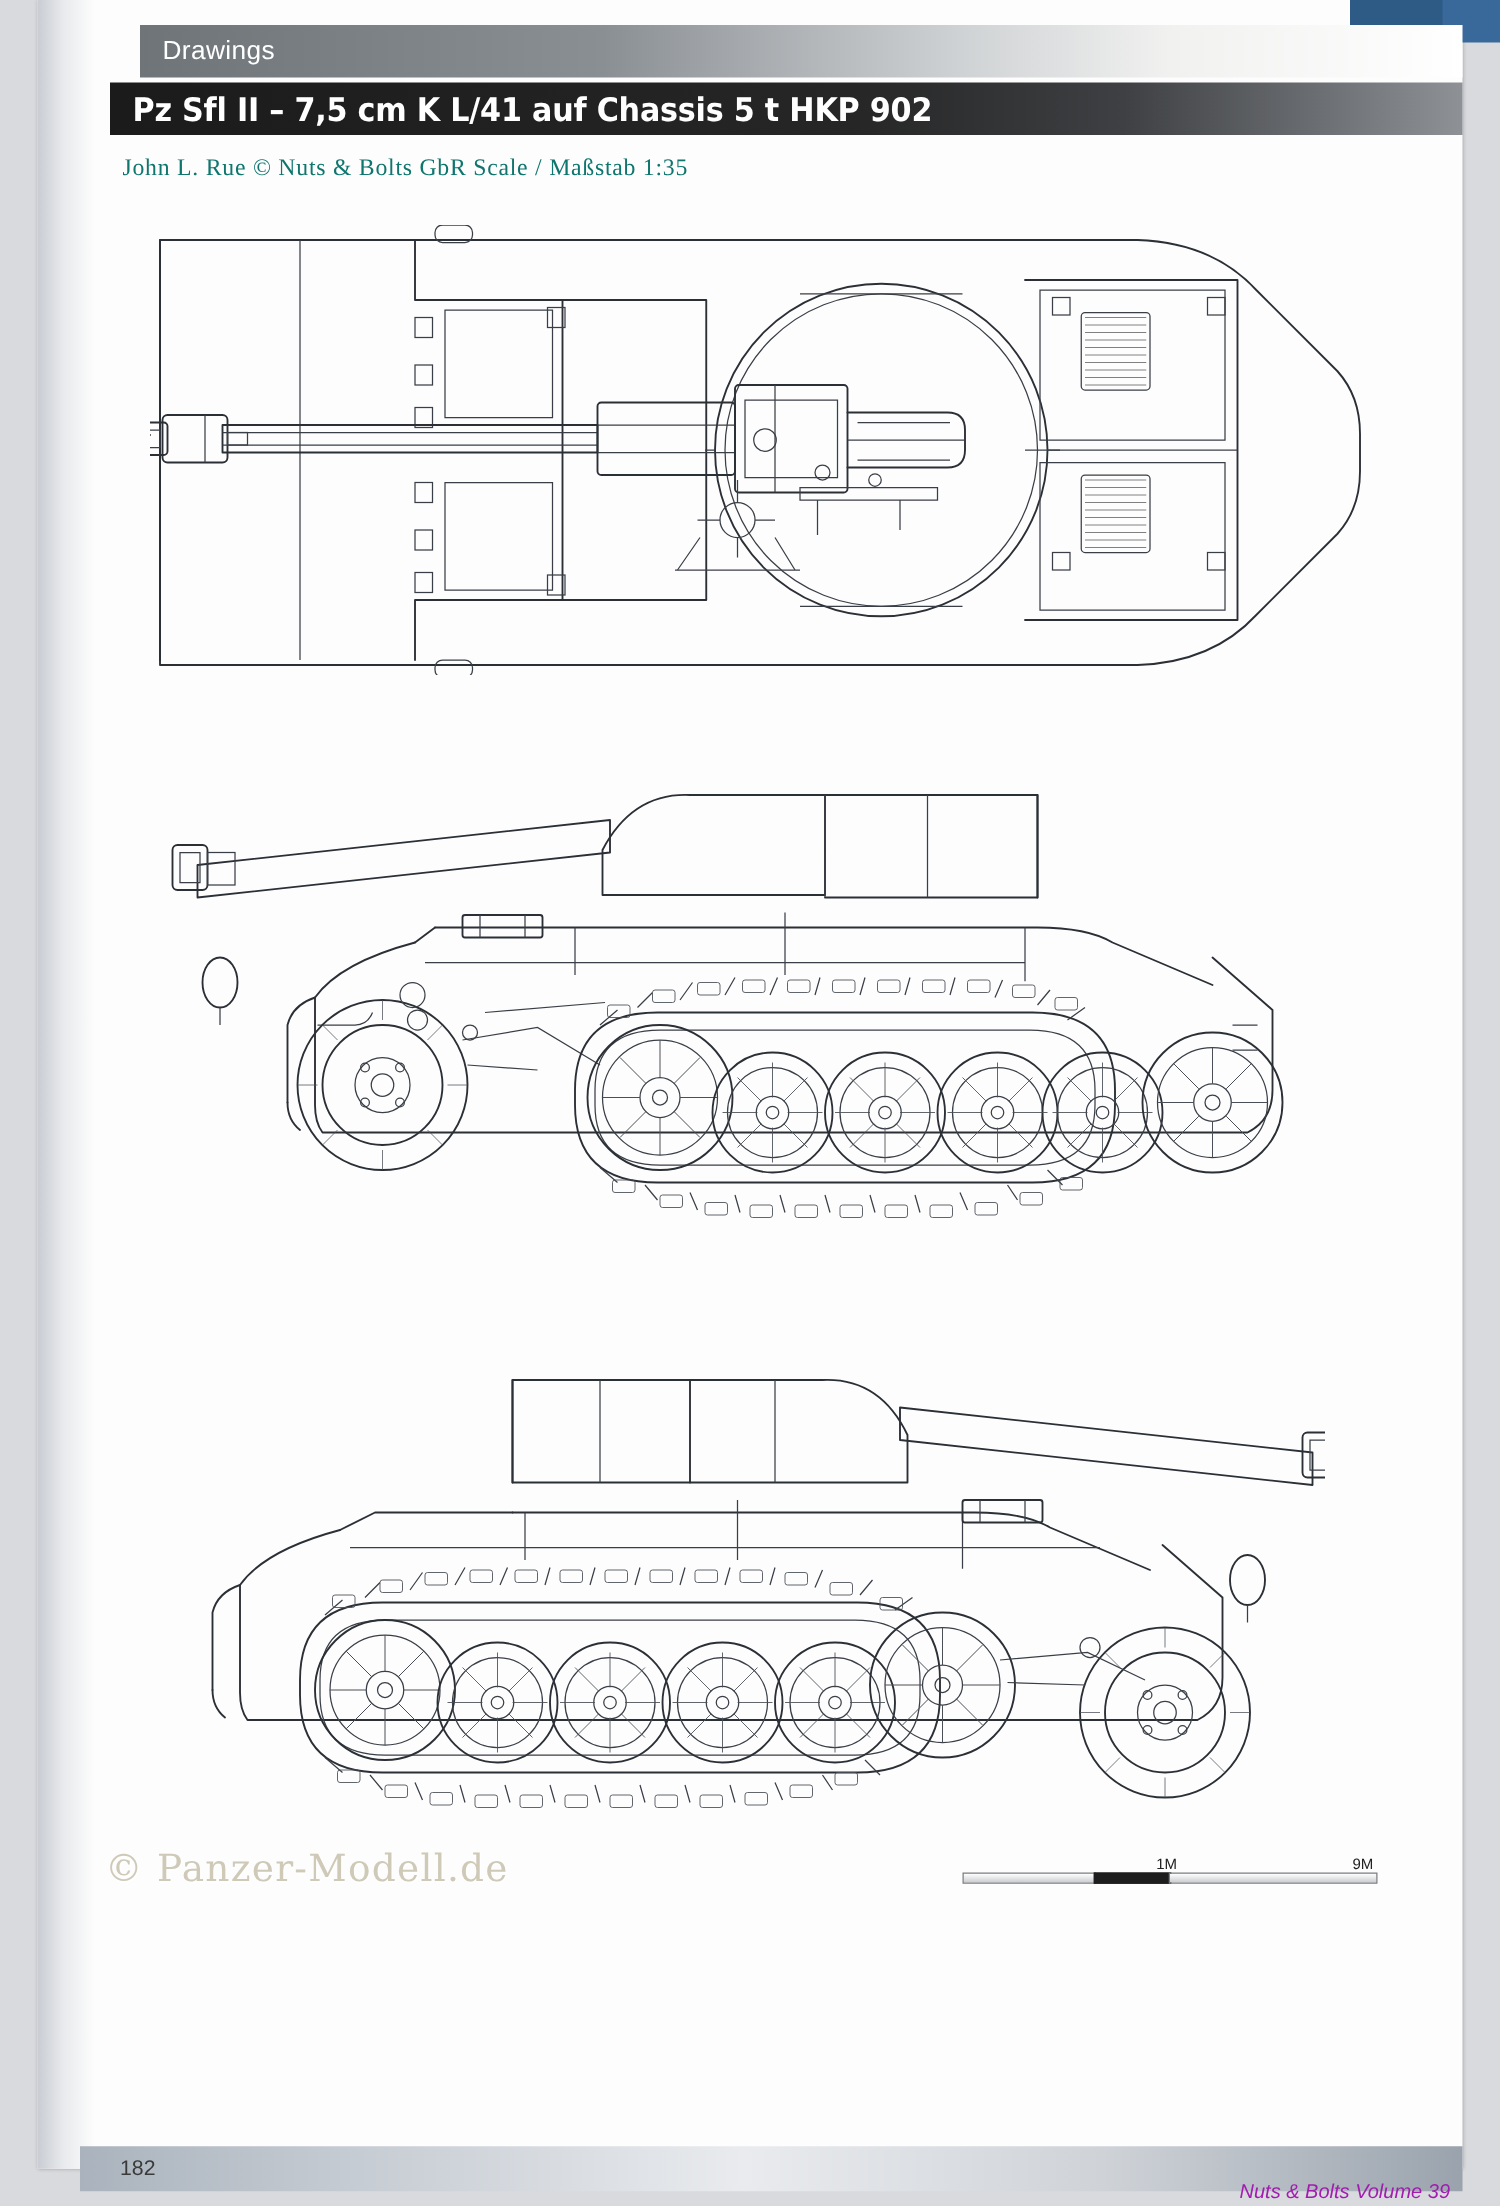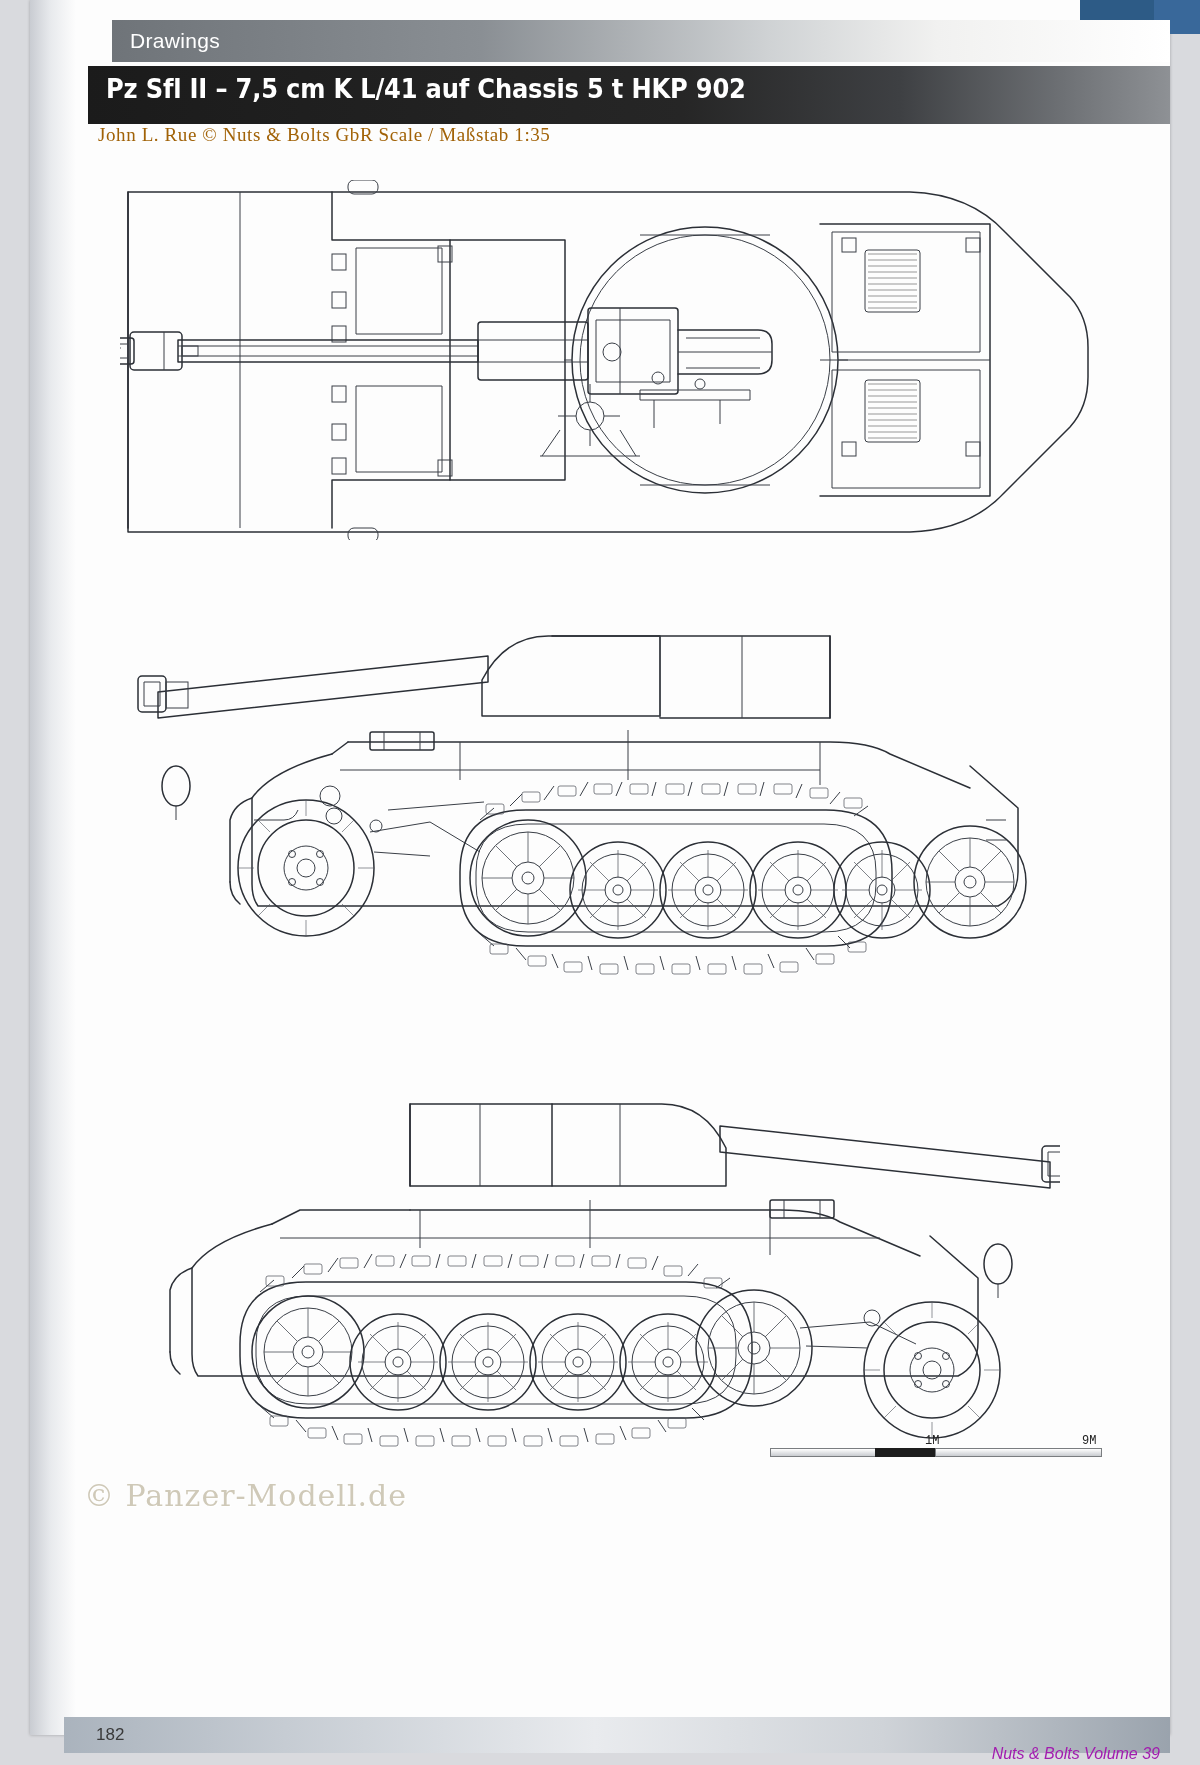--- a/index.html
+++ b/index.html
@@ -73,42 +73,42 @@
   .bar-drawings .label {
     position: absolute;
     left: 18px;
     top: 9px;
     color: #ffffff;
     font-size: 21px;
     letter-spacing: 0.3px;
   }
   .bar-title {
     position: relative;
-    height: 58px;
+    height: 42px;
     margin-top: 4px;
     background: linear-gradient(90deg,#1b1b1b 0%, #262626 55%, #3e4043 75%, #6d7074 90%, #8e9195 100%);
   }
   .bar-title .label {
     position: absolute;
     left: 18px;
     top: 8px;
     color: #ffffff;
     font-size: 26px;
     font-weight: bold;
     letter-spacing: -0.2px;
     font-family: "DejaVu Sans", sans-serif;
     transform: scaleX(0.93);
     transform-origin: left center;
   }
   .credit {
     position: absolute;
     left: 98px;
     top: 124px;
     font-size: 19px;
-    color: #a16207;
+    color: #0f766e;
     letter-spacing: 0.6px;
     font-family: "Liberation Serif", serif;
   }
 
   
   .watermark {
     position: absolute;
     left: 40px;
     top: 1478px;
     font-size: 30px;
@@ -141,24 +141,23 @@
     bottom: 2px;
     font-size: 16px;
     color: #a21caf;
     font-style: italic;
   }
 
   
   .scalebar {
     position: absolute;
     left: 770px;
-    top: 1434px;
+    top: 1484px;
     width: 330px;
     height: 40px;
-    font-family: Liberation Mono, monospace;
   }
   .scalebar .seg {
     position: absolute;
     height: 7px;
     top: 14px;
   }
   .scalebar .s1 { left: 0px;   width: 105px; background: linear-gradient(180deg,#ffffff,#c9ccd0); border:1px solid #7a7d80; }
   .scalebar .s2 { left: 105px; width: 60px;  background: #1d1d1d; border:1px solid #1d1d1d; }
   .scalebar .s3 { left: 165px; width: 165px; background: linear-gradient(180deg,#ffffff,#c9ccd0); border:1px solid #7a7d80; }
   .scalebar .tick-label {

